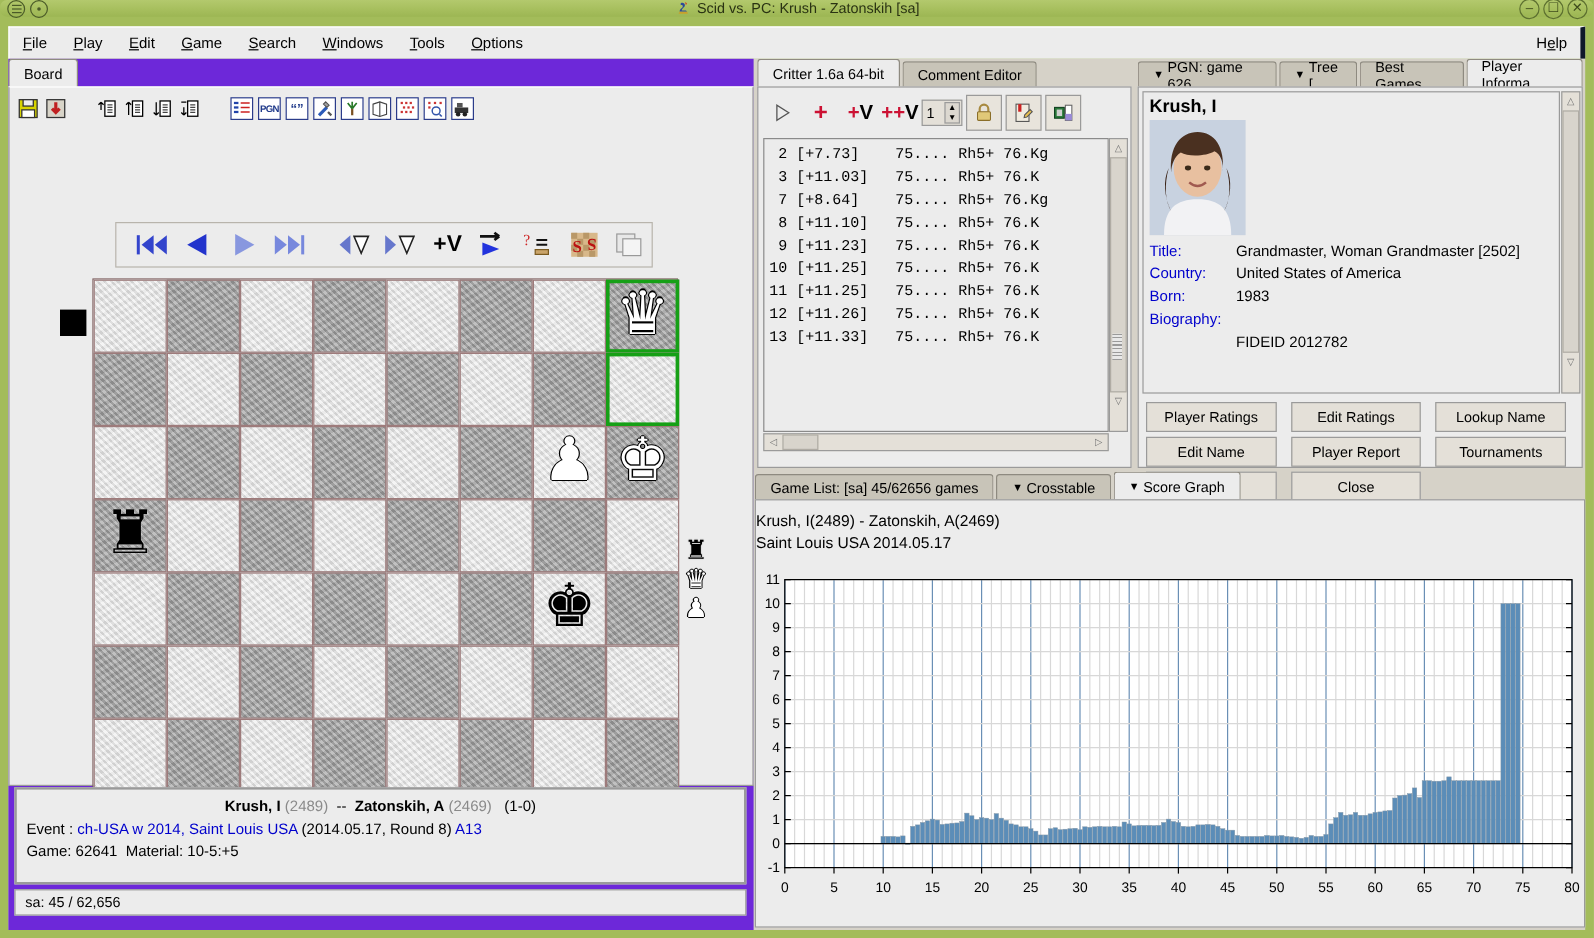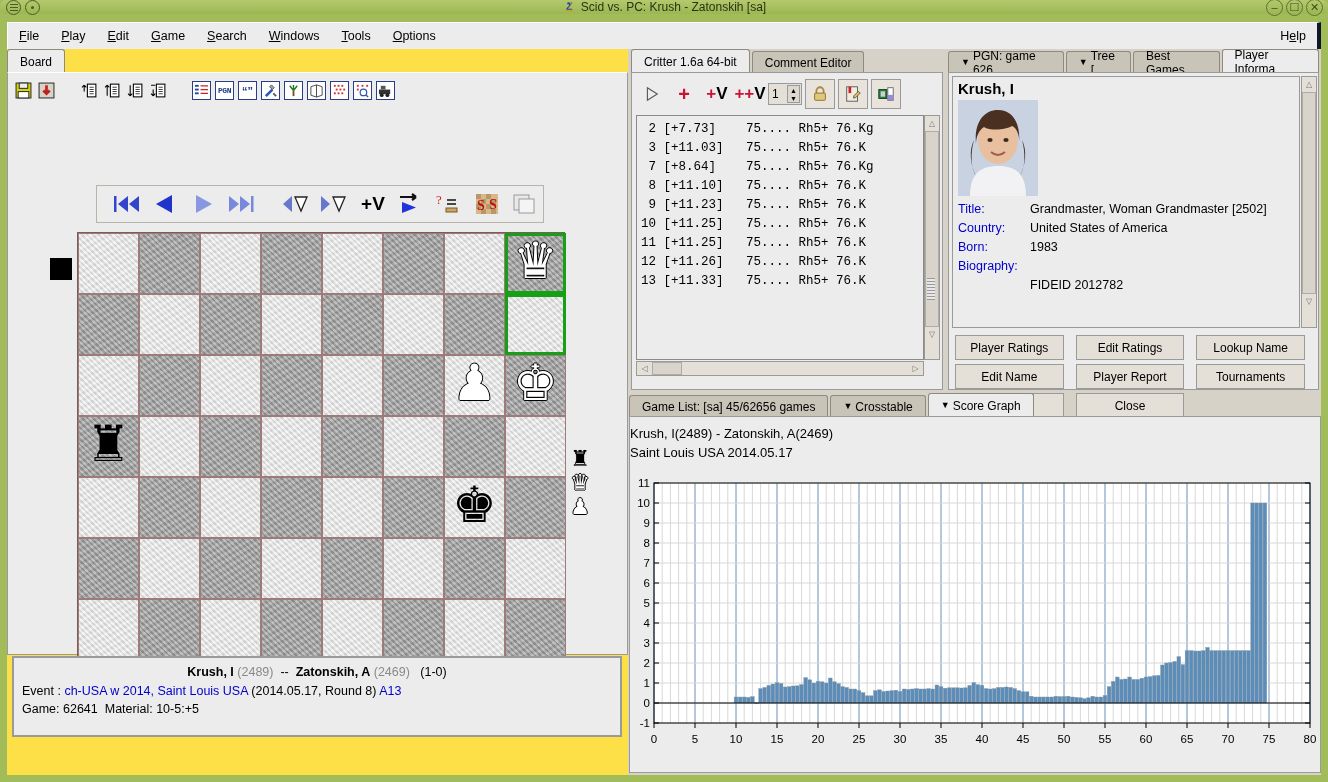--- a/index.html
+++ b/index.html
@@ -52,21 +52,21 @@
   .menu-item u { text-decoration: underline; }
   .menu-right { margin-left: auto; }
   
   .main {
     position: absolute; left: 7px; top: 49px; width: 1314px; height: 726px;
     background: #d6d2c8;
   }
   
   .left-panel {
     position: absolute; left: 0; top: 0; width: 621px; height: 726px;
-    background: #fde047;
+    background: #6d28d9;
   }
   .tabrow { position: absolute; left: 0; top: 0; height: 24px; display: flex; align-items: flex-end; }
   .tab {
     height: 22px; padding: 3px 12px 2px 12px; font-size: 12px;
     background: #c8c4b8; border: 1px solid #8e8a80; border-bottom: none;
     border-radius: 3px 3px 0 0; margin-right: 2px; color: #000;
     display: flex; align-items: center;
   }
   .tab.active { background: #ececec; height: 24px; }
   .board-area {
@@ -286,21 +286,21 @@
           <span class="tgap"></span>
           <span class="ticon framed">
             <svg viewBox="0 0 16 16" width="15" height="15">
                 <rect x="1" y="2" width="4" height="2" fill="#2244aa"></rect>
                 <rect x="1" y="6" width="4" height="2" fill="#2244aa"></rect>
                 <rect x="1" y="10" width="4" height="2" fill="#2244aa"></rect>
                 <path d="M7 3h8M7 7h8M7 11h8" stroke="#cc2222" stroke-width="1.4"></path>
               </svg>
           </span>
           <span class="ticon framed">
-              <span style="font-size:8px;font-weight:bold;color:#203a8a;letter-spacing:-0.5px;font-family:Liberation Mono, monospace;">PGN</span>
+              <span style="font-size:8px;font-weight:bold;color:#203a8a;letter-spacing:-0.5px;">PGN</span>
             </span>
           <span class="ticon framed">
               <span style="font-size:11px;font-weight:bold;color:#203a8a;">“”</span>
             </span>
           <span class="ticon framed">
             <svg viewBox="0 0 16 16" width="15" height="15">
                 <path d="M2 13l7-7 2 2-7 7z" fill="#2a5ab8"></path>
                 <path d="M9 2l3 3-2 2-3-3z" fill="#a0a0a0" stroke="#555"></path>
                 <path d="M11 11l3 3" stroke="#555" stroke-width="2"></path>
               </svg>
@@ -545,20 +545,23 @@
           <span class="gi-blue">A13</span>
         </div>
         <div>
           <span>Game:</span>
           <span>62641</span>
           &nbsp;<span>Material:</span>
           <span>10-5:+5</span>
         </div>
       </div>
 
+      <div class="statusbar">
+        <span>sa:  45 / 62,656</span>
+      </div>
     </div>
 
     <div class="mid-panel">
       <div class="engine-tabs">
         <div class="tab active">
             <span>Critter 1.6a 64-bit</span>
           </div>
         <div class="tab">
             <span>Comment Editor</span>
           </div>

